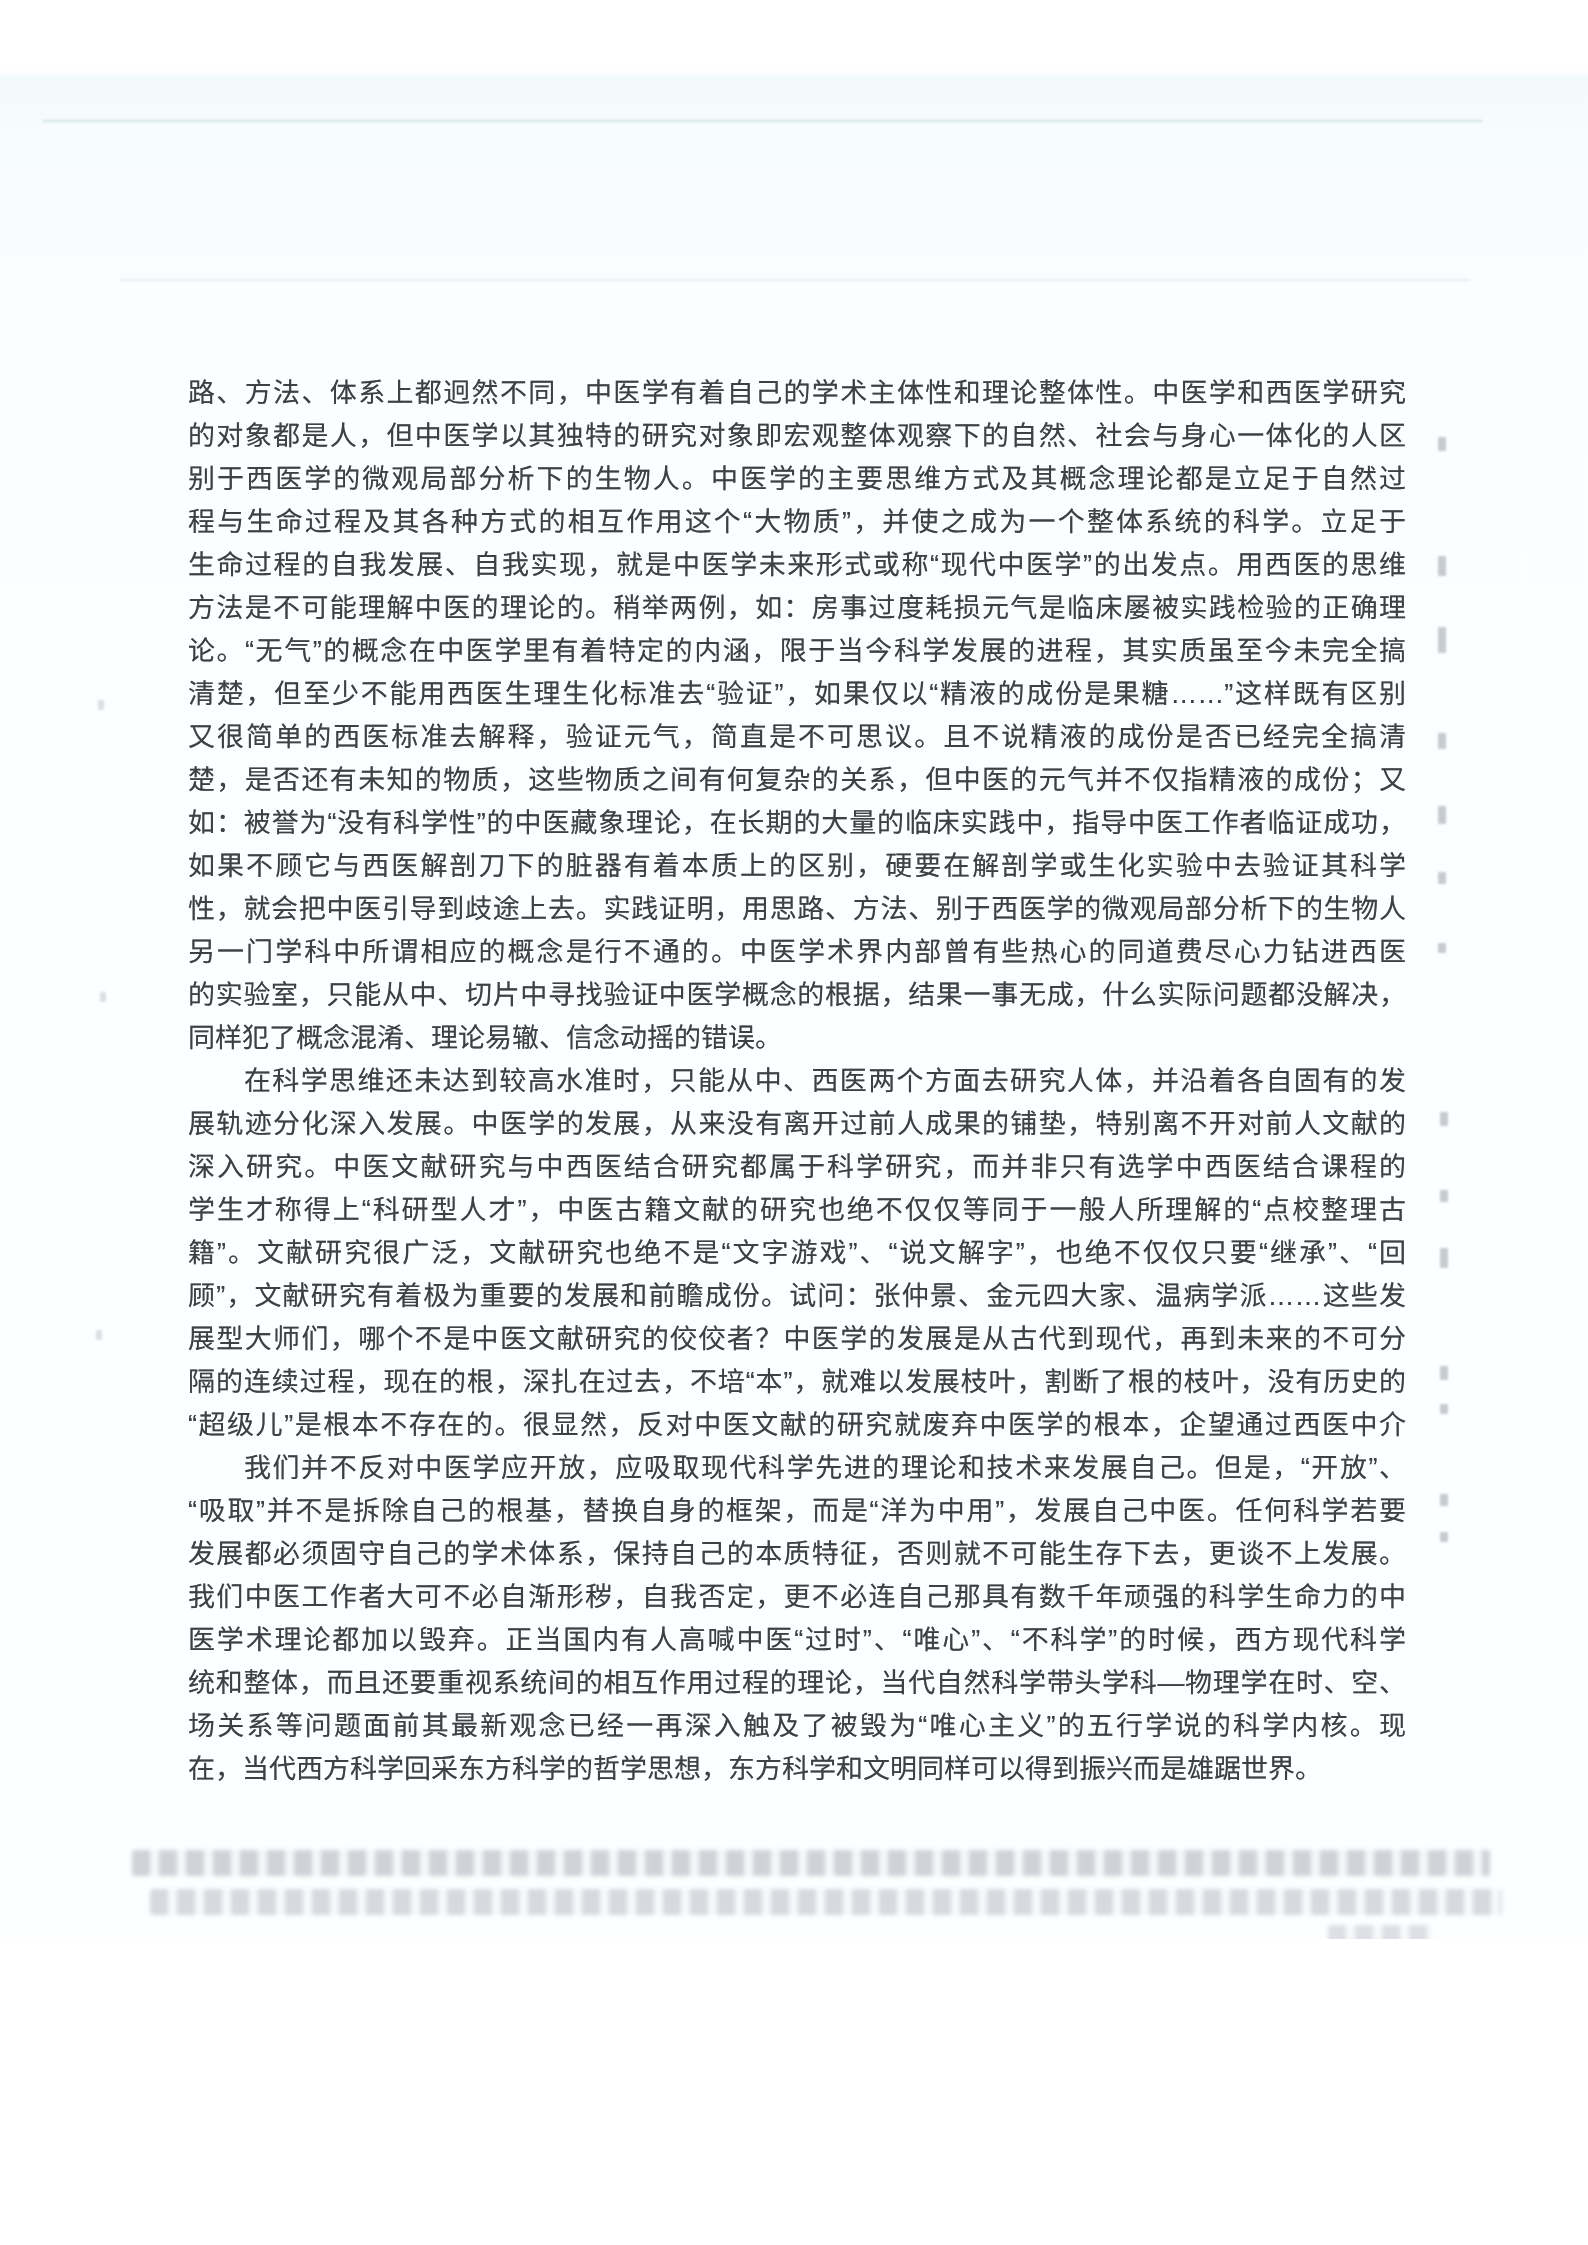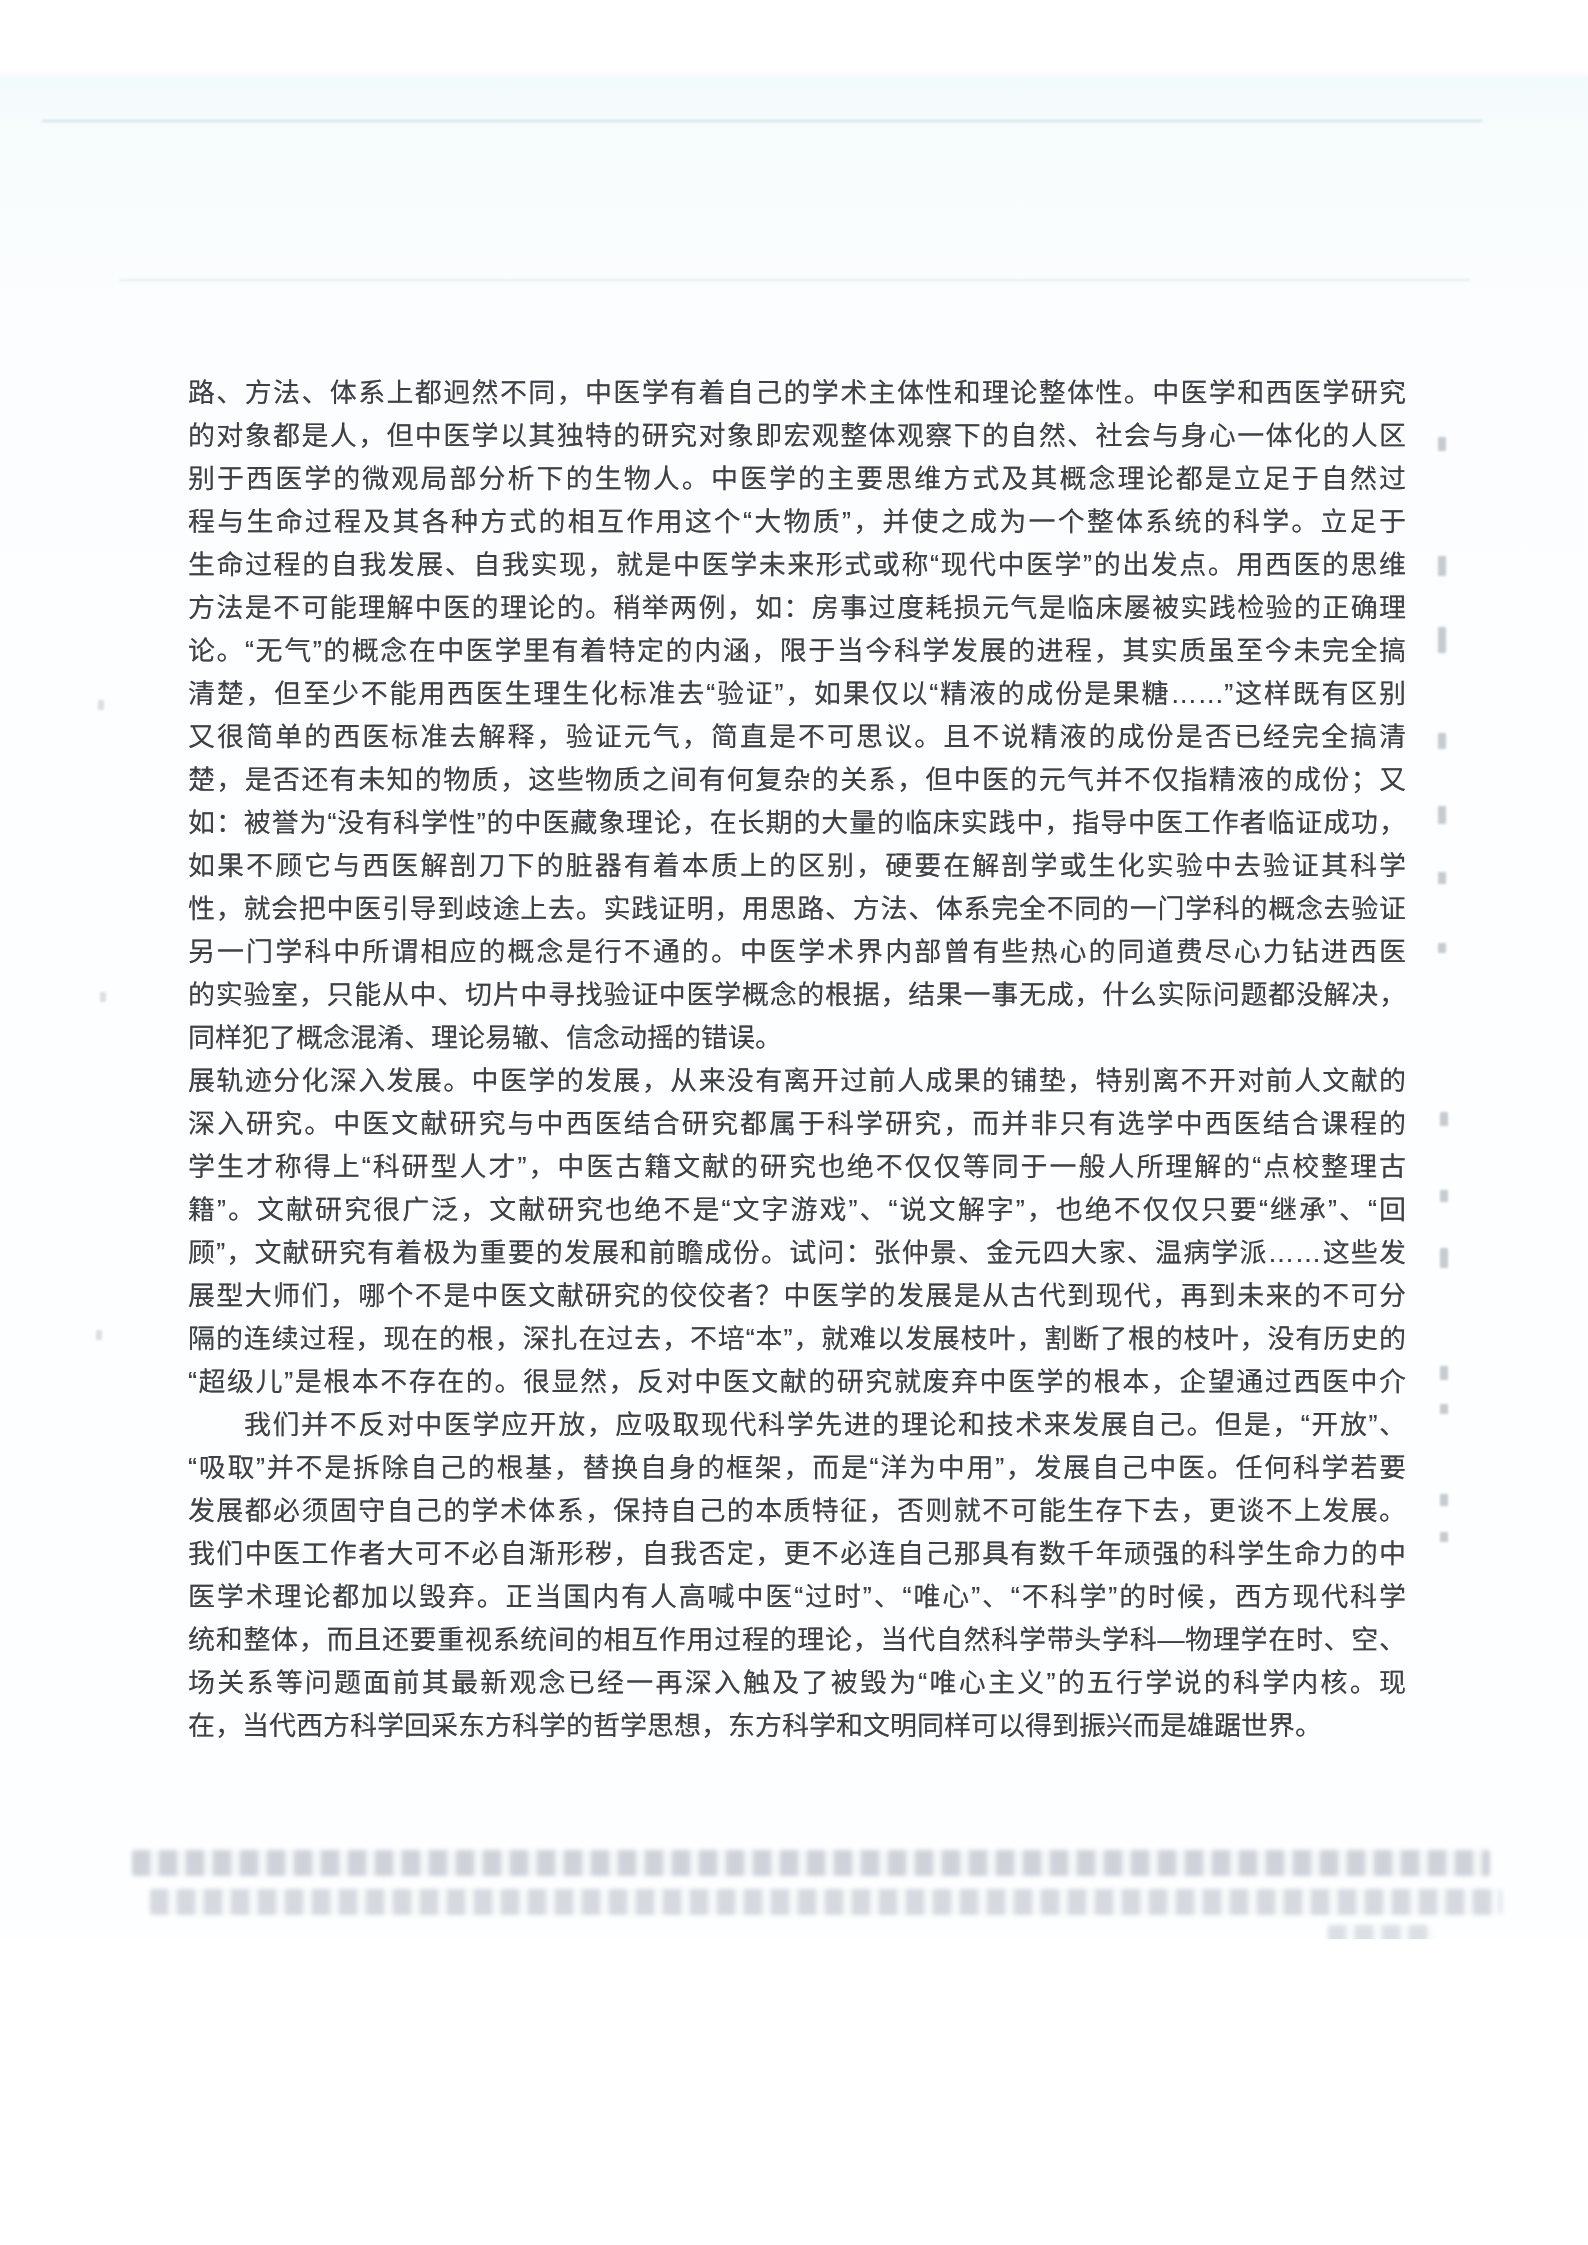--- a/index.html
+++ b/index.html
@@ -80,24 +80,25 @@
       <div class="line">别于西医学的微观局部分析下的生物人。中医学的主要思维方式及其概念理论都是立足于自然过</div>
       <div class="line">程与生命过程及其各种方式的相互作用这个“大物质”，并使之成为一个整体系统的科学。立足于</div>
       <div class="line">生命过程的自我发展、自我实现，就是中医学未来形式或称“现代中医学”的出发点。用西医的思维</div>
       <div class="line">方法是不可能理解中医的理论的。稍举两例，如：房事过度耗损元气是临床屡被实践检验的正确理</div>
       <div class="line">论。“无气”的概念在中医学里有着特定的内涵，限于当今科学发展的进程，其实质虽至今未完全搞</div>
       <div class="line">清楚，但至少不能用西医生理生化标准去“验证”，如果仅以“精液的成份是果糖……”这样既有区别</div>
       <div class="line">又很简单的西医标准去解释，验证元气，简直是不可思议。且不说精液的成份是否已经完全搞清</div>
       <div class="line">楚，是否还有未知的物质，这些物质之间有何复杂的关系，但中医的元气并不仅指精液的成份；又</div>
       <div class="line">如：被誉为“没有科学性”的中医藏象理论，在长期的大量的临床实践中，指导中医工作者临证成功，</div>
       <div class="line">如果不顾它与西医解剖刀下的脏器有着本质上的区别，硬要在解剖学或生化实验中去验证其科学</div>
-      <div class="line">性，就会把中医引导到歧途上去。实践证明，用思路、方法、体系完全不同的一门学科的概念去验证</div>
+      <div class="line">性，就会把中医引导到歧途上去。实践证明，用思路、方法、别于西医学的微观局部分析下的生物人</div>
       <div class="line">另一门学科中所谓相应的概念是行不通的。中医学术界内部曾有些热心的同道费尽心力钻进西医</div>
       <div class="line">的实验室，只能从中、切片中寻找验证中医学概念的根据，结果一事无成，什么实际问题都没解决，</div>
       <div class="line para-end">同样犯了概念混淆、理论易辙、信念动摇的错误。</div>
+      <div class="line indent">在科学思维还未达到较高水准时，只能从中、西医两个方面去研究人体，并沿着各自固有的发</div>
       <div class="line">展轨迹分化深入发展。中医学的发展，从来没有离开过前人成果的铺垫，特别离不开对前人文献的</div>
       <div class="line">深入研究。中医文献研究与中西医结合研究都属于科学研究，而并非只有选学中西医结合课程的</div>
       <div class="line">学生才称得上“科研型人才”，中医古籍文献的研究也绝不仅仅等同于一般人所理解的“点校整理古</div>
       <div class="line">籍”。文献研究很广泛，文献研究也绝不是“文字游戏”、“说文解字”，也绝不仅仅只要“继承”、“回</div>
       <div class="line">顾”，文献研究有着极为重要的发展和前瞻成份。试问：张仲景、金元四大家、温病学派……这些发</div>
       <div class="line">展型大师们，哪个不是中医文献研究的佼佼者？中医学的发展是从古代到现代，再到未来的不可分</div>
       <div class="line">隔的连续过程，现在的根，深扎在过去，不培“本”，就难以发展枝叶，割断了根的枝叶，没有历史的</div>
       <div class="line">“超级儿”是根本不存在的。很显然，反对中医文献的研究就废弃中医学的根本，企望通过西医中介</div>
       <div class="line indent">我们并不反对中医学应开放，应吸取现代科学先进的理论和技术来发展自己。但是，“开放”、</div>
       <div class="line">“吸取”并不是拆除自己的根基，替换自身的框架，而是“洋为中用”，发展自己中医。任何科学若要</div>

